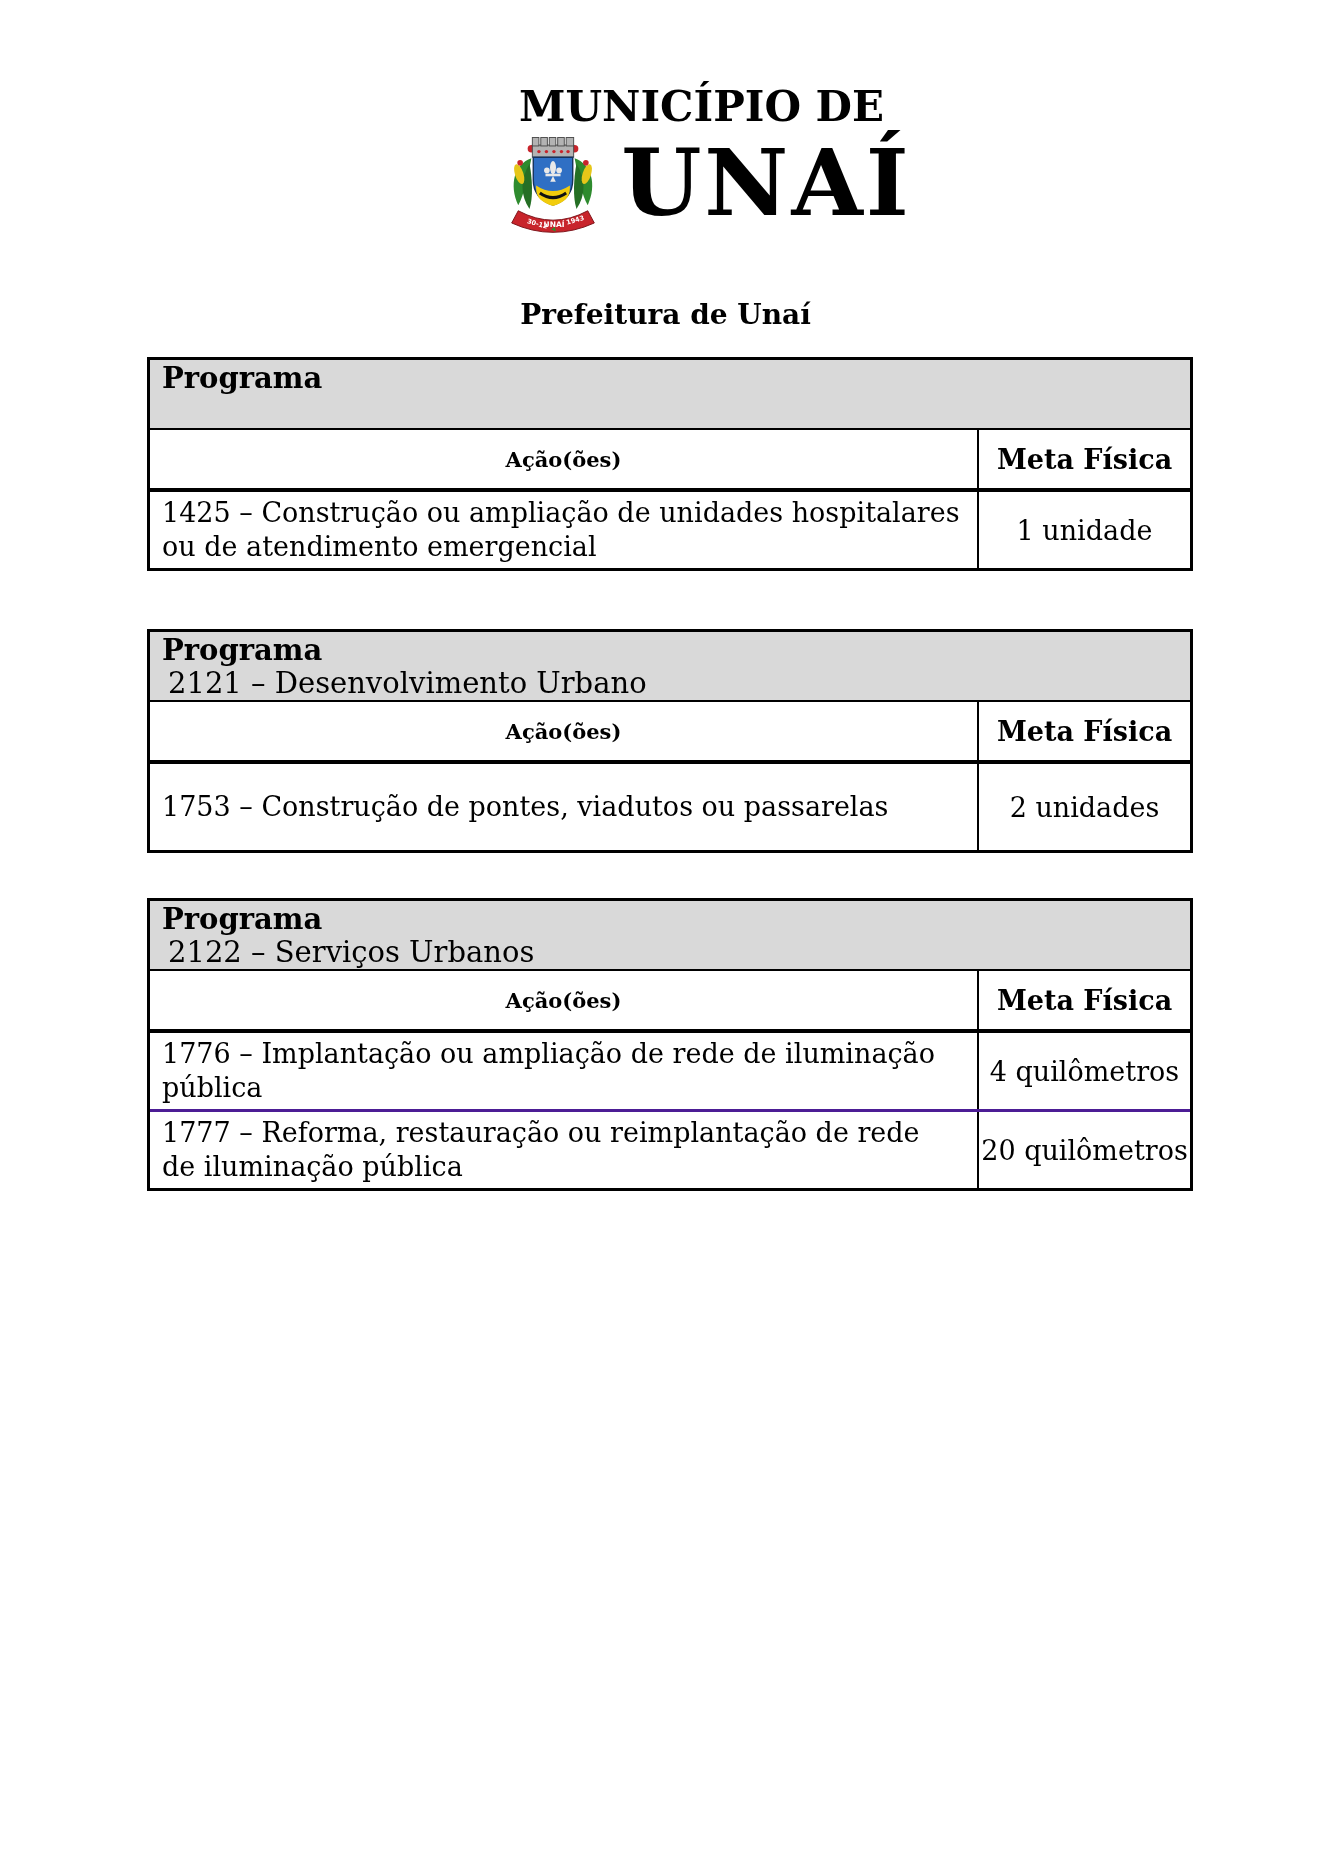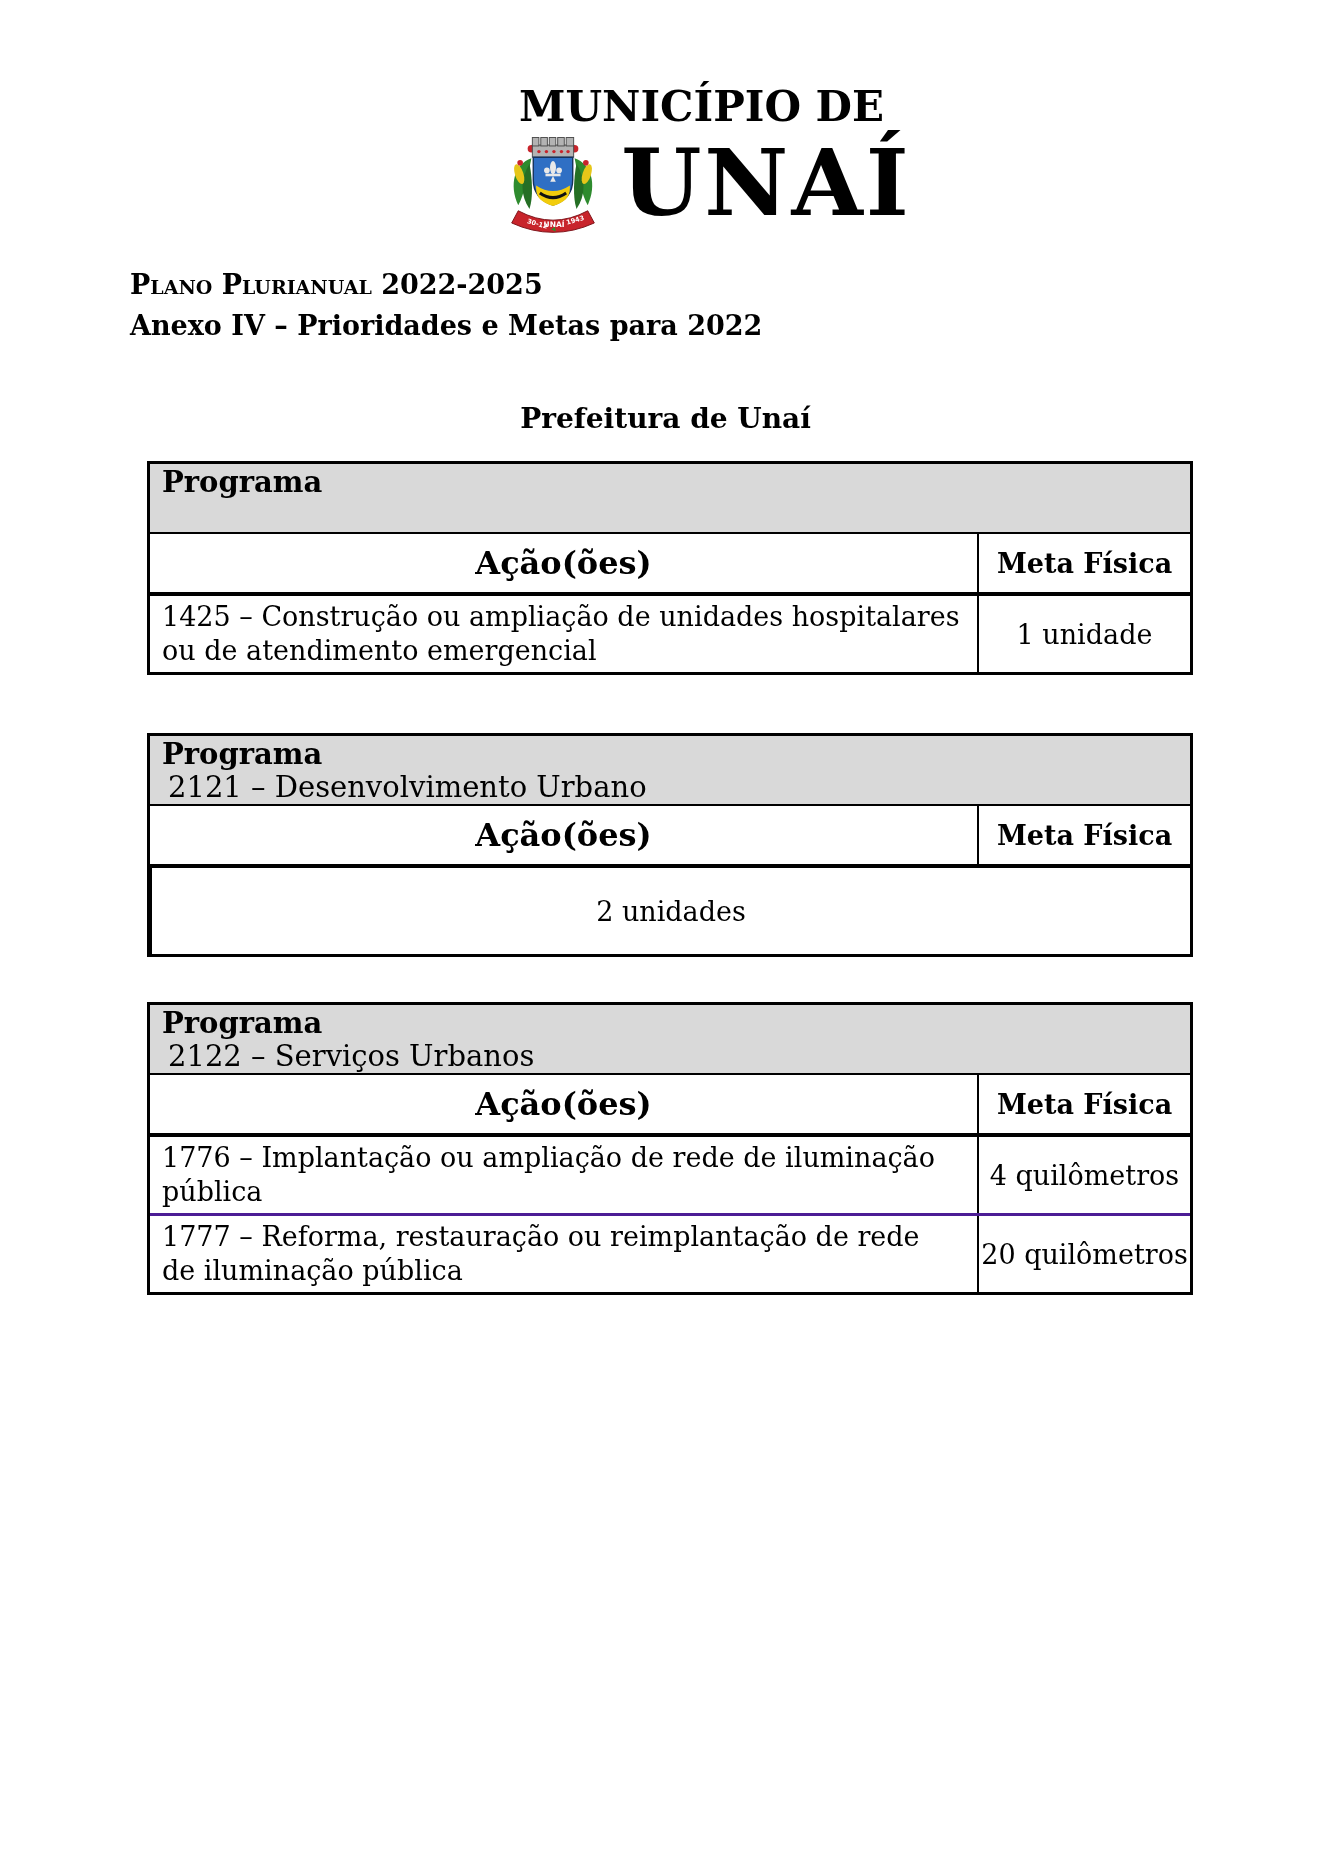--- a/index.html
+++ b/index.html
@@ -60,21 +60,21 @@
   .row-program .prog-label { font-weight: bold; }
   .row-program .prog-name { padding-left: 6px; }
 
   .row-cols { display: flex; height: 62px; border-bottom: 4px solid #000; }
   .c-action { width: 827px; display: flex; align-items: center; }
   .c-meta {
     flex: 1; border-left: 2px solid #000;
     display: flex; align-items: center; justify-content: center;
     text-align: center; font-size: 27px;
   }
-  .row-cols .c-action { justify-content: center; font-weight: bold; font-size: 32px; }
+  .row-cols .c-action { justify-content: center; font-weight: bold; font-size: 21px; }
   .row-cols .c-meta { font-weight: bold; }
 
   .row-data { display: flex; font-size: 27px; }
   .row-data + .row-data { border-top: 3px solid #4c1d95; }
   .row-data .c-action { padding: 4px 16px 4px 12px; line-height: 34px; }
 </style>
 </head>
 <body>
 
 <div class="page">
@@ -122,24 +122,20 @@
         <path d="M28 86 q37 20 74 0 l7 13 q-44 20 -88 0 Z" fill="#c8242b" stroke="#7a1016" stroke-width="1"></path>
         <text x="37" y="99" font-size="7" font-weight="bold" fill="#ffffff" font-family="DejaVu Sans, sans-serif" transform="rotate(16 37 99)">30-12</text>
         <text x="55" y="103" font-size="8" font-weight="bold" fill="#ffffff" font-family="DejaVu Sans, sans-serif">UNAÍ</text>
         <text x="80" y="101" font-size="7" font-weight="bold" fill="#ffffff" font-family="DejaVu Sans, sans-serif" transform="rotate(-16 80 101)">1943</text>
         <path d="M63 106 l4 -3 l1 5 Z" fill="#2e8b2e"></path>
       </svg>
       <div class="unai-wordmark">UNAÍ</div>
     </div>
   </div>
 
-  <div class="titles-block">
-    <div class="plan-title">Plano Plurianual 2022-2025</div>
-    <div class="annex-title">Anexo IV – Prioridades e Metas para 2022</div>
-  </div>
 
   <div class="section-title">Prefeitura de Unaí</div>
 
   <div class="ptable t1">
     <div class="row-program">
       <div class="prog-label">Programa</div>
     </div>
     <div class="row-cols">
       <div class="c-action">Ação(ões)</div>
       <div class="c-meta">Meta Física</div>
@@ -155,20 +151,23 @@
   <div class="ptable t2">
     <div class="row-program">
       <div class="prog-label">Programa</div>
       <div class="prog-name">2121 – Desenvolvimento Urbano</div>
     </div>
     <div class="row-cols">
       <div class="c-action">Ação(ões)</div>
       <div class="c-meta">Meta Física</div>
     </div>
     <div class="row-data" style="min-height:86px;">
+      <div class="c-action">
+        <span>1753 – Construção de pontes, viadutos ou passarelas</span>
+      </div>
       <div class="c-meta">2 unidades</div>
     </div>
   </div>
 
   <div class="ptable t3">
     <div class="row-program">
       <div class="prog-label">Programa</div>
       <div class="prog-name">2122 – Serviços Urbanos</div>
     </div>
     <div class="row-cols">

